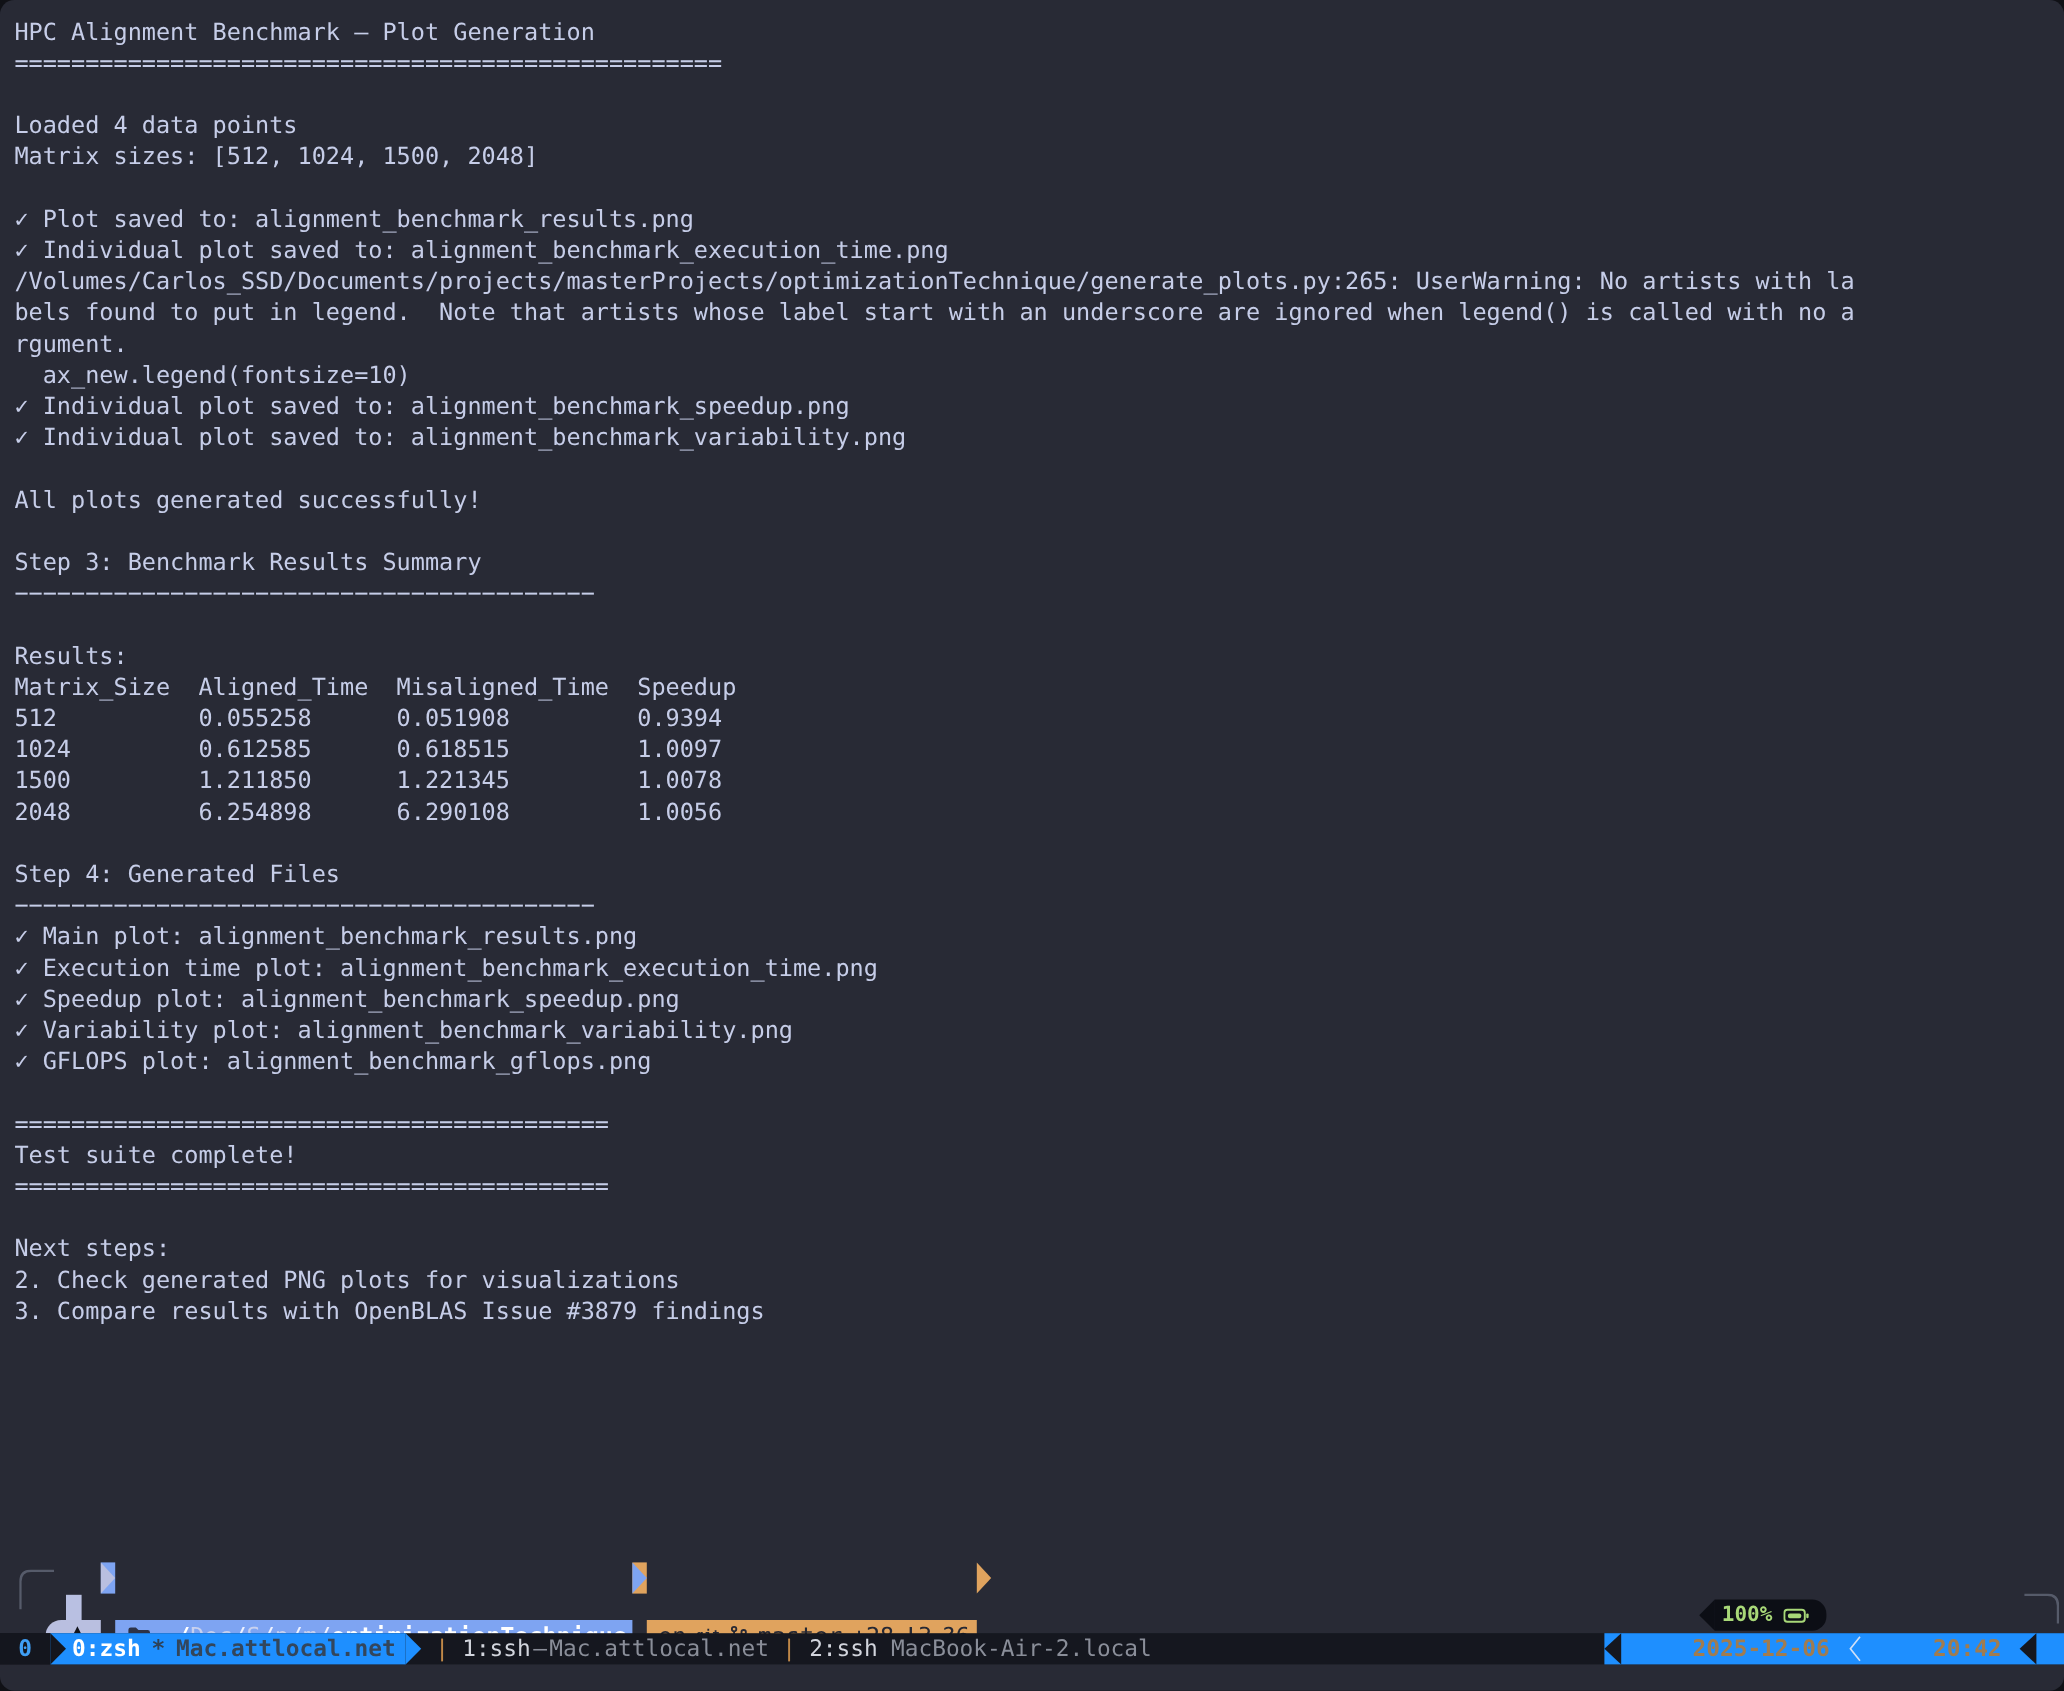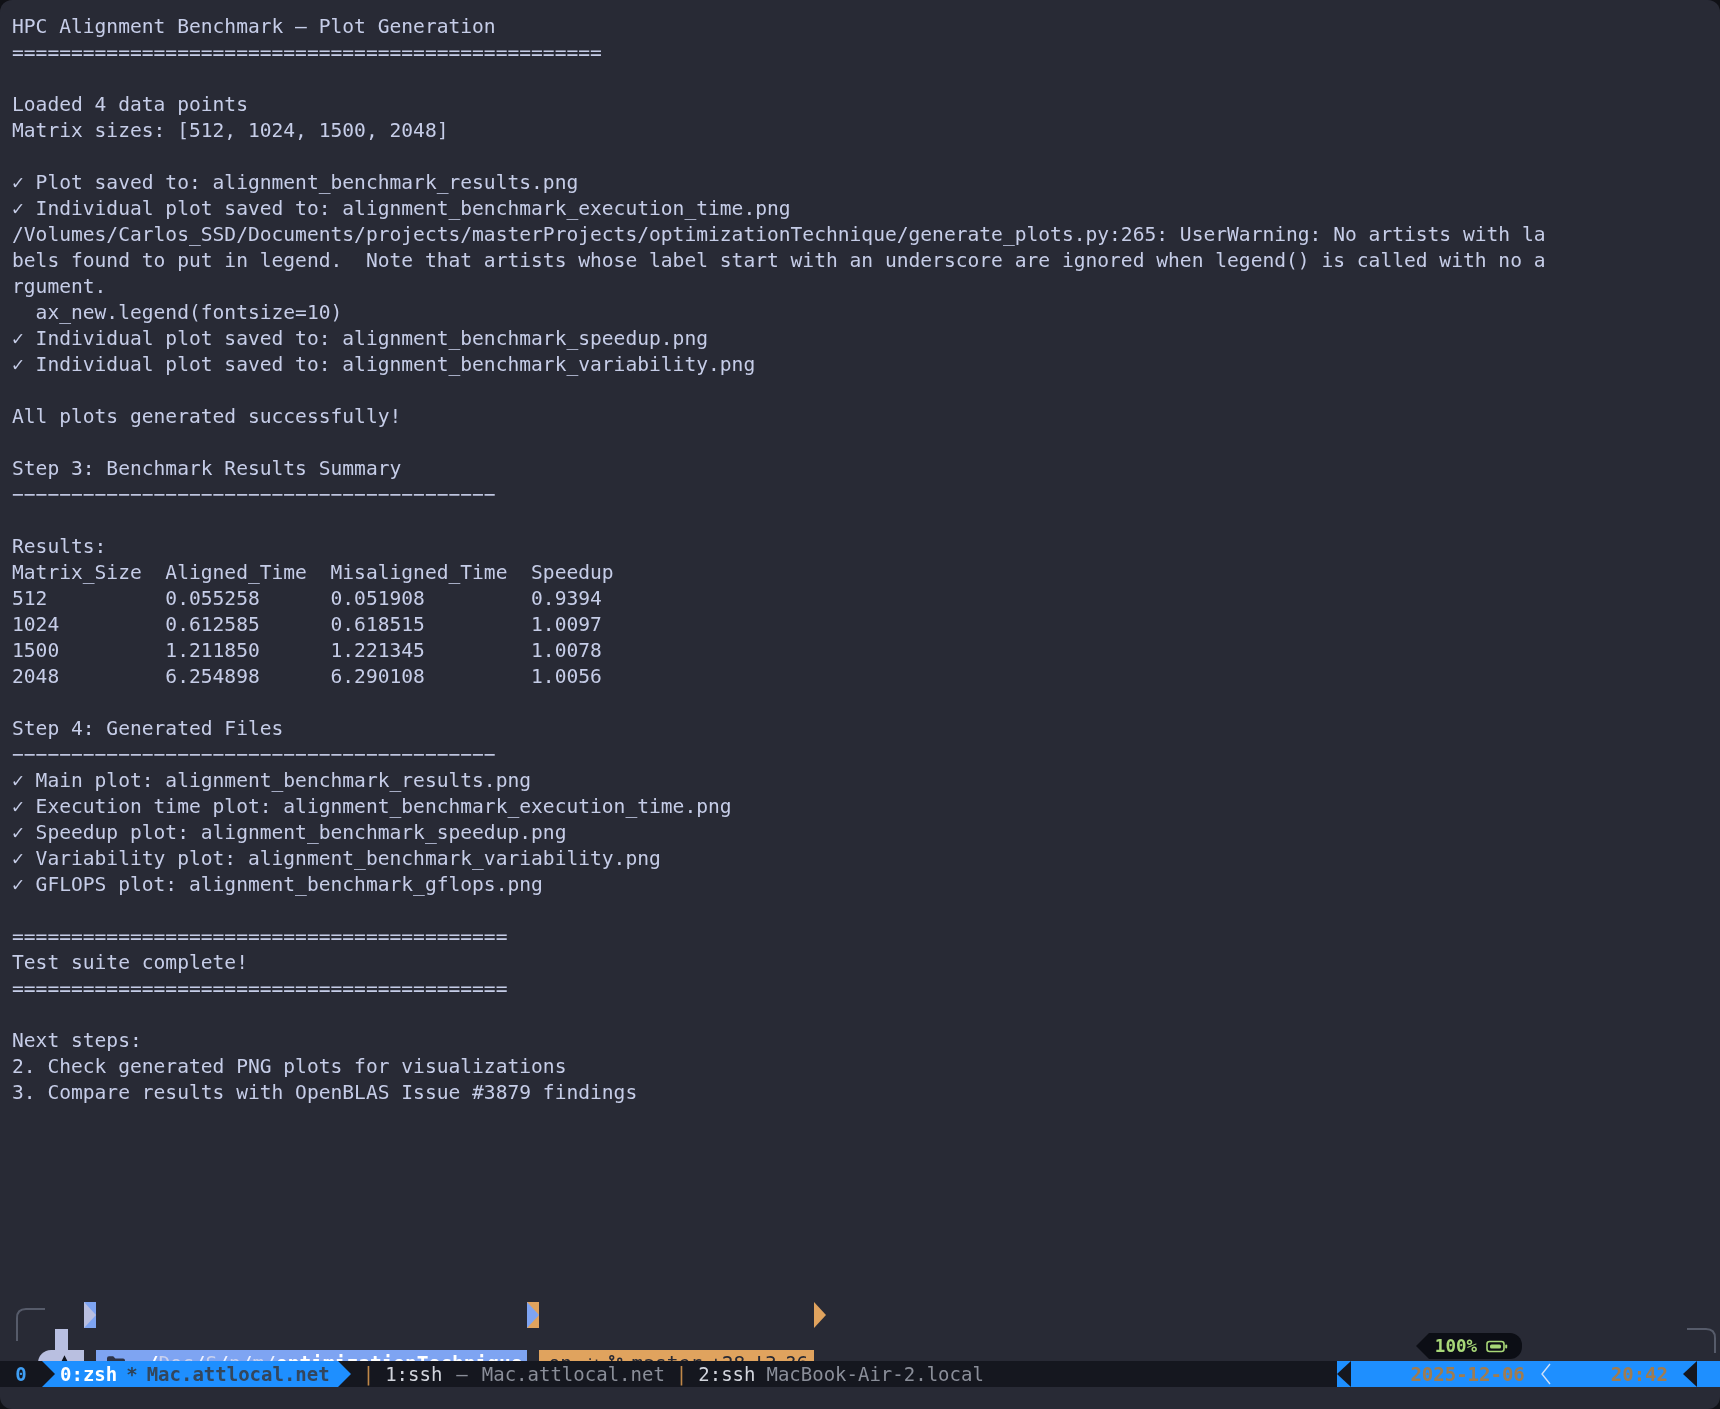--- a/index.html
+++ b/index.html
@@ -170,21 +170,21 @@
     <div class="sb-session">0</div>
     <div class="arr-dark-blue"></div>
     <div class="sb-active">
       <span class="lbl">0:zsh</span>
       <span class="flag">*</span>
       <span class="host">Mac.attlocal.net</span>
     </div>
     <div class="arr-blue-bar"></div>
     <div class="sb-windows" id="sb-windows">
         <span class="sb-pipe">|</span>
-        <span style="display: inline-flex; gap: 14px;">
+        <span style="display: inline-flex; gap: 2px;">
           <span class="sb-w-lbl">1:ssh</span>
           <span class="sb-w-dash">–</span>
           <span class="sb-w-host">Mac.attlocal.net</span>
         </span>
         <span class="sb-pipe">|</span>
         <span style="display: inline-flex; gap: 11px;">
           <span class="sb-w-lbl">2:ssh</span>
           <span class="sb-w-host">MacBook-Air-2.local</span>
         </span>
       </div>

